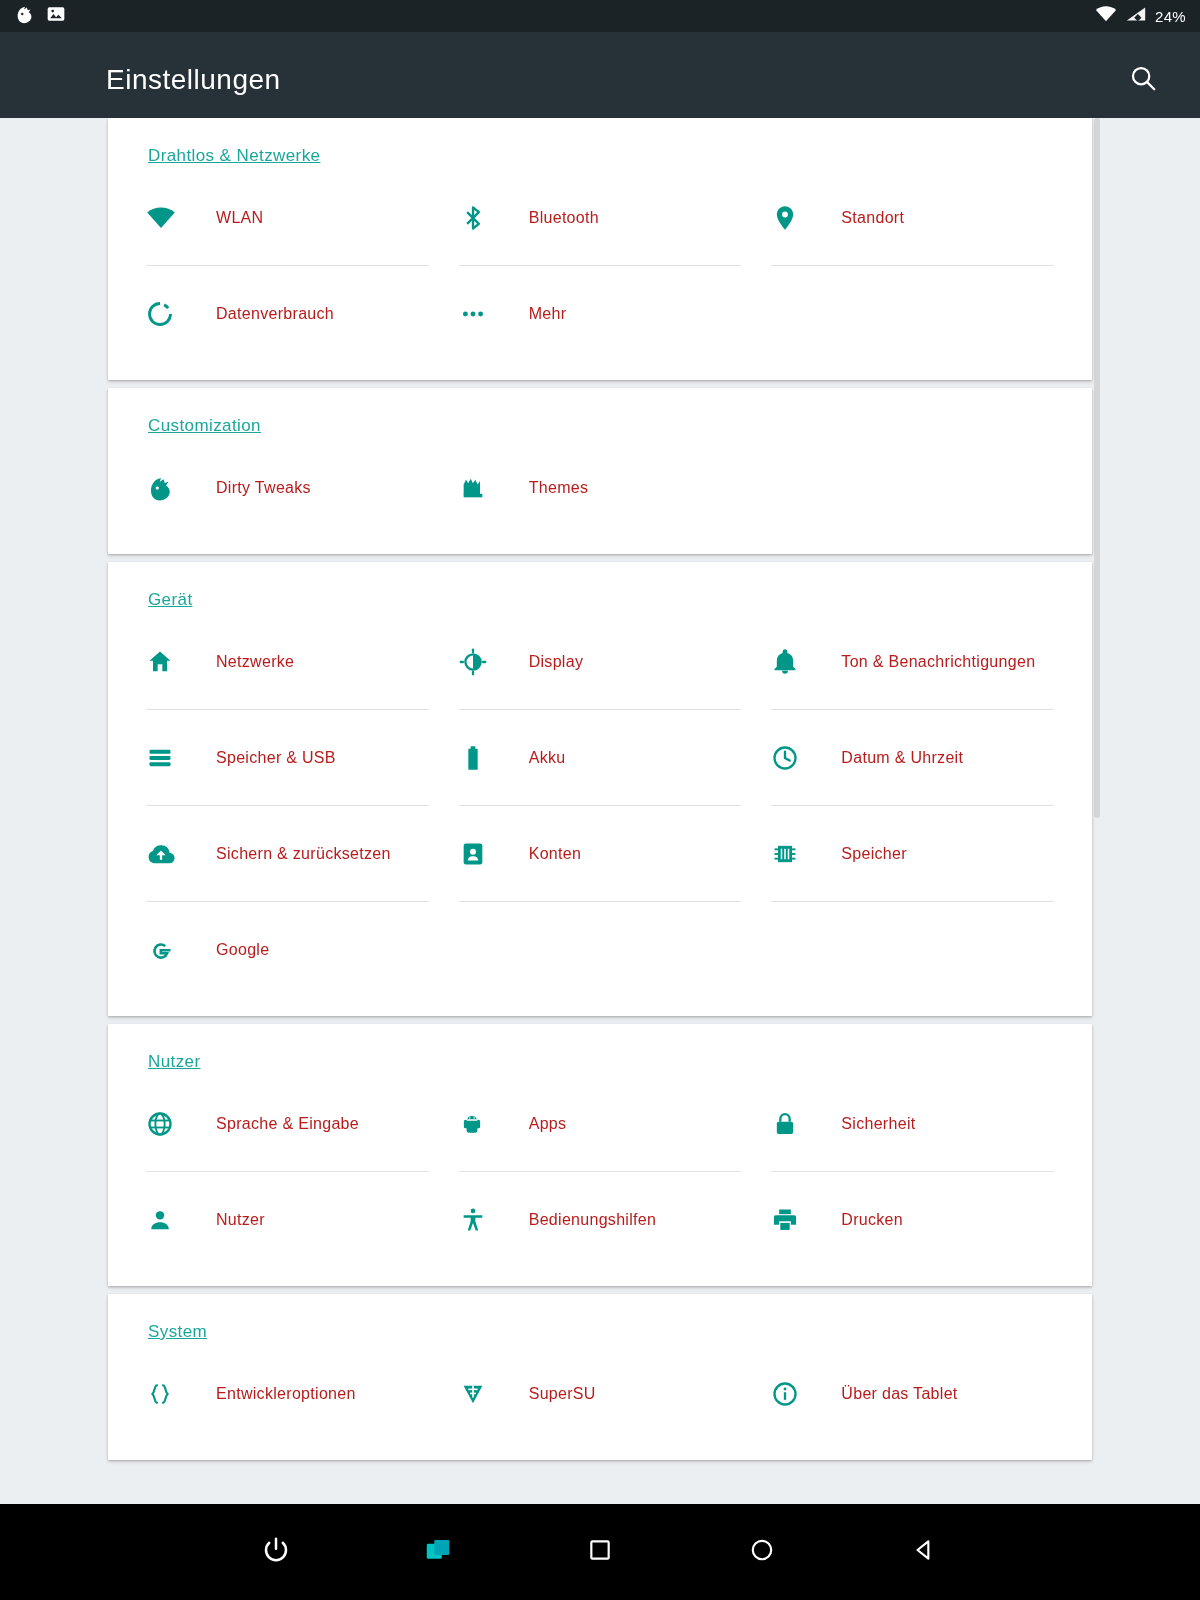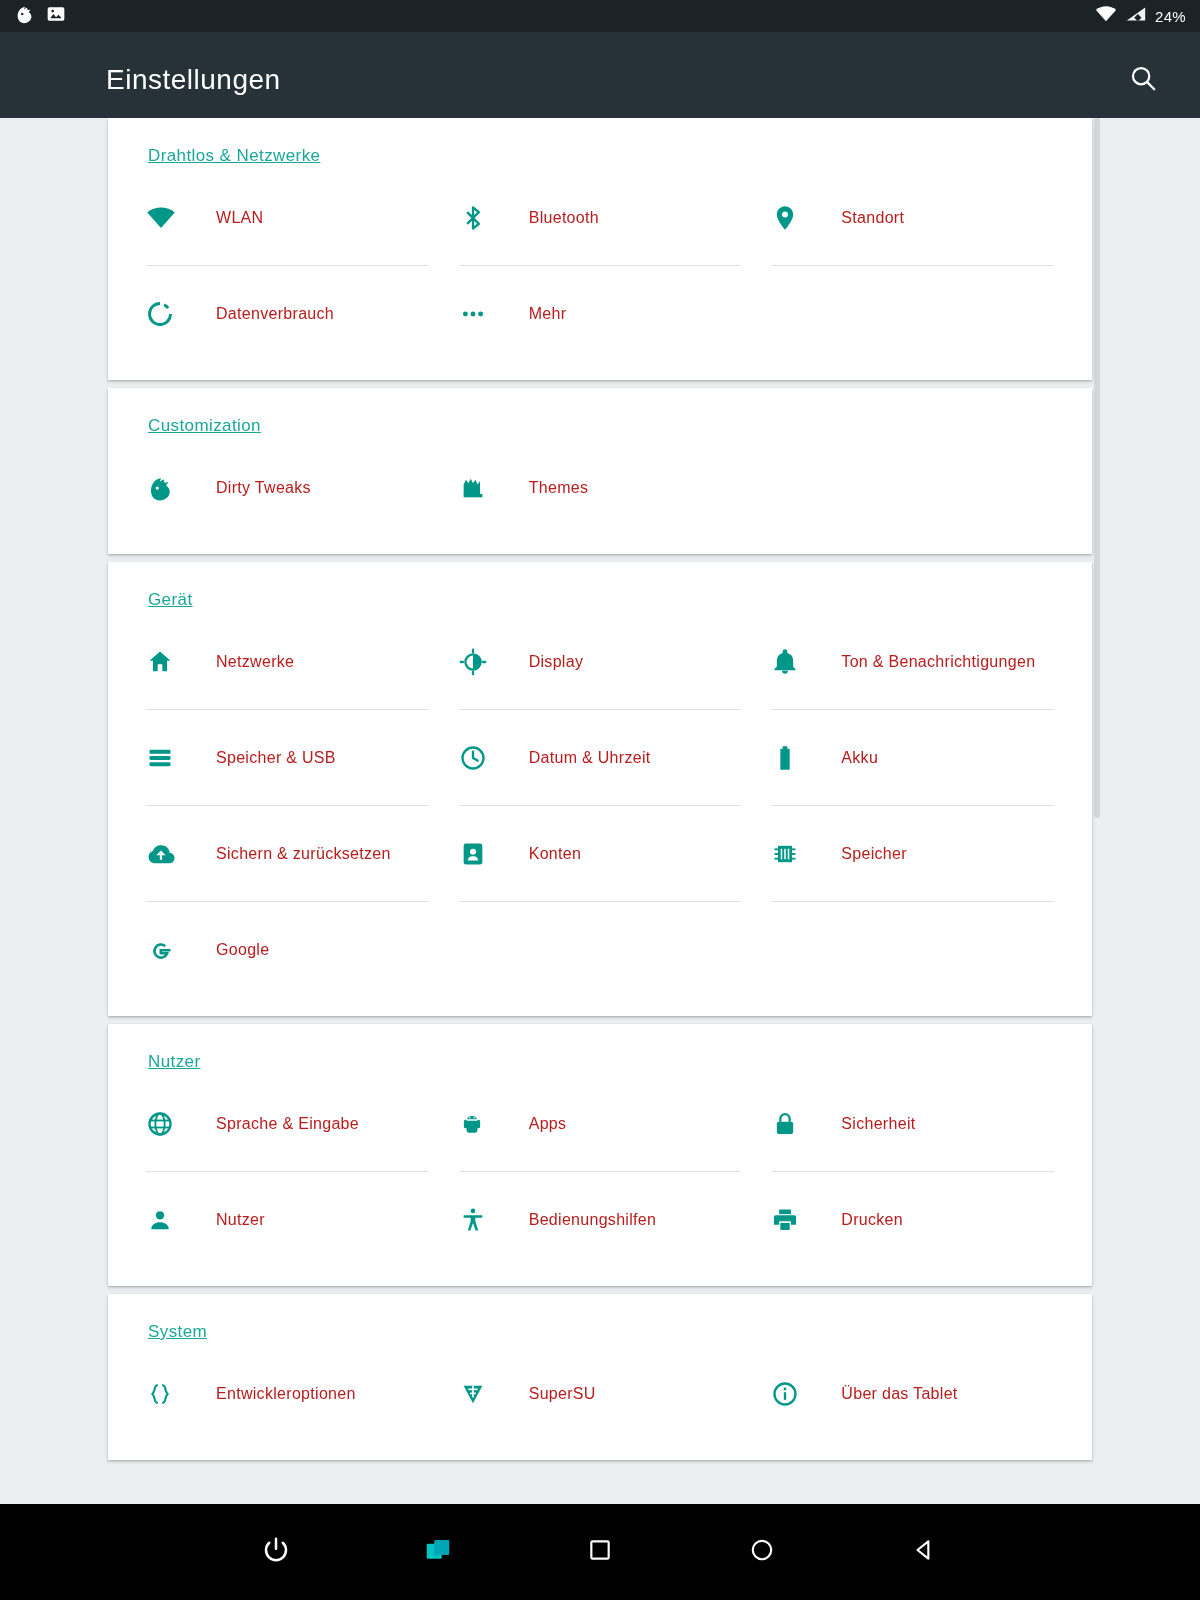--- a/index.html
+++ b/index.html
@@ -328,34 +328,34 @@
                   <rect x="3" y="15.6" width="18" height="3.4" rx="1"></rect>
                 </g>
               </svg>
           </span>
           <span class="tile-label">Speicher &amp; USB</span>
         </div>
 
         <div class="tile">
           <span class="tile-icon">
             <svg width="28" height="28" viewBox="0 0 24 24">
+                <path fill="#009688" d="M10 2h4v2h2v18H8V4h2z"></path>
+              </svg>
+          </span>
+          <span class="tile-label">Akku</span>
+        </div>
+
+        <div class="tile">
+          <span class="tile-icon">
+            <svg width="28" height="28" viewBox="0 0 24 24">
                 <circle cx="12" cy="12" r="9" fill="none" stroke="#009688" stroke-width="2"></circle>
                 <path d="M12 6.5V12l4 2.2" fill="none" stroke="#009688" stroke-width="2" stroke-linecap="round"></path>
               </svg>
           </span>
           <span class="tile-label">Datum &amp; Uhrzeit</span>
-        </div>
-
-        <div class="tile">
-          <span class="tile-icon">
-            <svg width="28" height="28" viewBox="0 0 24 24">
-                <path fill="#009688" d="M10 2h4v2h2v18H8V4h2z"></path>
-              </svg>
-          </span>
-          <span class="tile-label">Akku</span>
         </div>
 
         <div class="tile">
           <span class="tile-icon">
             <svg width="30" height="28" viewBox="0 0 24 24">
                 <path fill="#009688" d="M19.3 10.1A7.5 7.5 0 0 0 5 9.4 5.5 5.5 0 0 0 6 20h13a4.5 4.5 0 0 0 .3-9zM13 13v4h-2v-4H8l4-4 4 4z"></path>
               </svg>
           </span>
           <span class="tile-label">Sichern &amp; zurücksetzen</span>
         </div>

